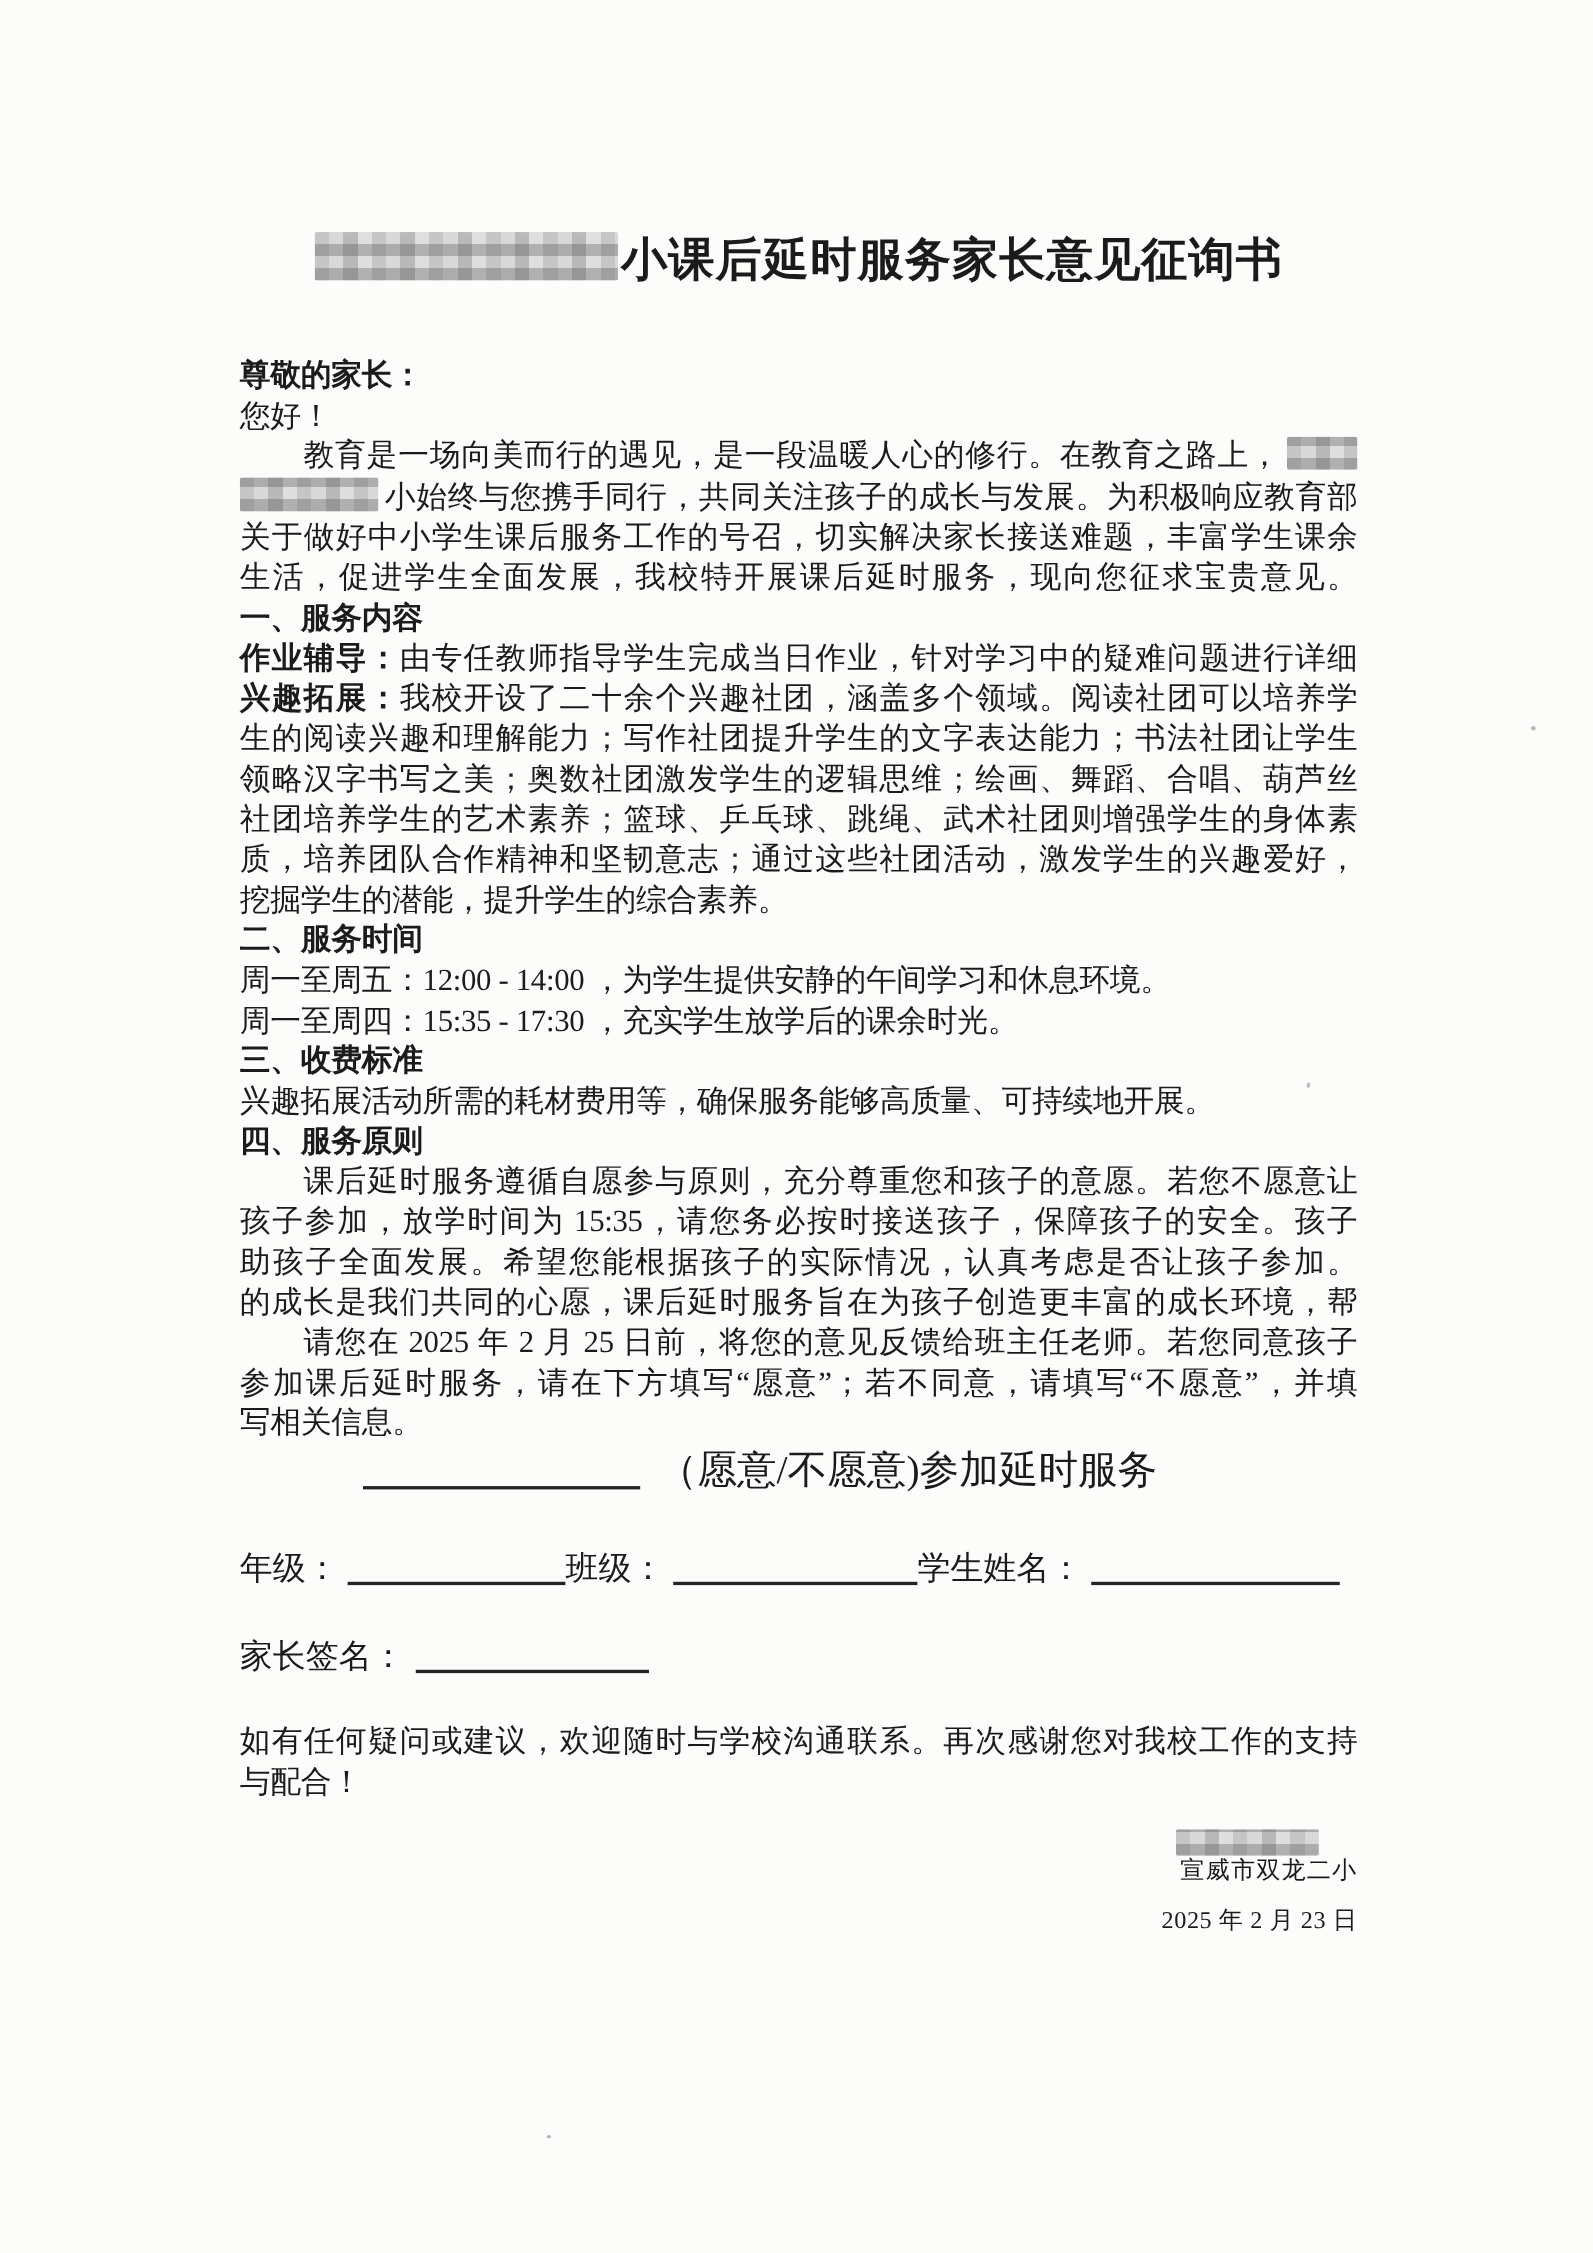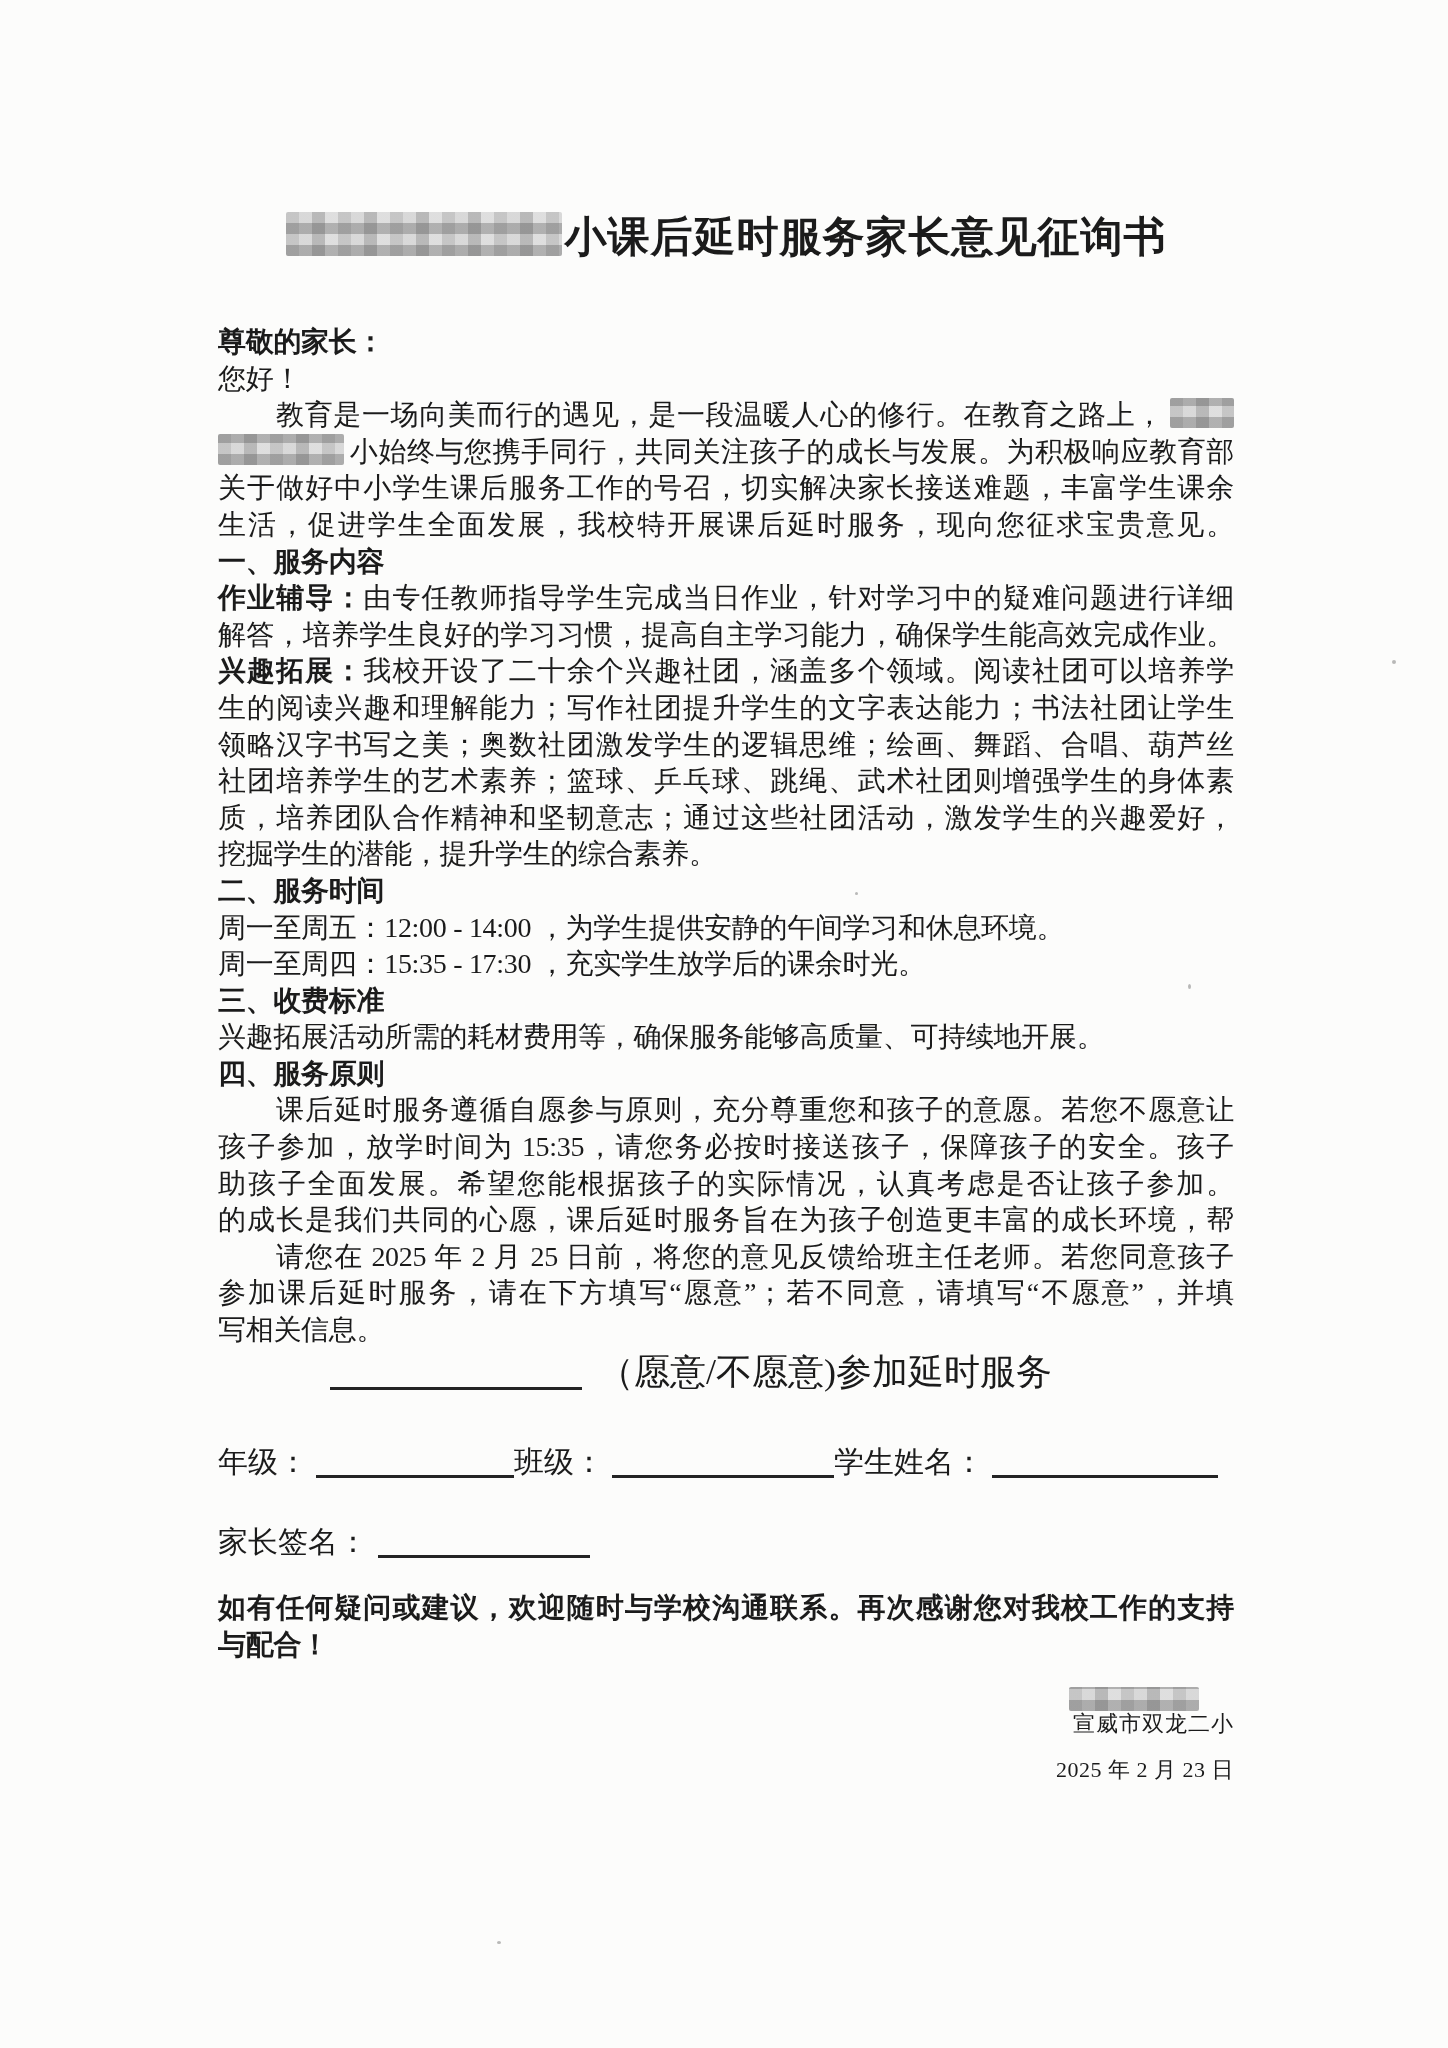--- a/index.html
+++ b/index.html
@@ -42,21 +42,21 @@
   .fields{margin-top:44px;font-size:30px;line-height:46px;display:flex;}
   .field{white-space:nowrap;}
   .field .blank{margin-left:8px;}
   .blank-w1{width:198px;}
   .blank-w2{width:222px;}
   .blank-w3{width:226px;}
 
   .psig{margin-top:34px;font-size:30px;line-height:46px;font-family:Liberation Serif, serif;}
   .psig .blank{width:212px;margin-left:10px;}
 
-  .closing{margin-top:24px;font-weight:bold;}
+  .closing{margin-top:36px;}
   .closing .bline{font-size:28px;line-height:37px;}
 
   .signoff{margin-top:40px;text-align:right;font-size:22px;}
   .school-line{position:relative;display:inline-block;line-height:42px;letter-spacing:1px;}
   .school-blur{position:absolute;left:-4px;top:-16px;width:130px;height:24px;}
   .date-line{line-height:46px;margin-top:2px;letter-spacing:0.5px;}
 
   .speck{position:absolute;background:#8b8b8b;border-radius:50%;opacity:.6;}
 </style>
 </head>
@@ -69,21 +69,20 @@
 
     <div>
         <div class="bline bold"><span>尊敬的家长：</span></div>
         <div class="bline"><span>您好！</span></div>
         <div class="bline fill ind"><span>教育是一场向美而行的遇见，是一段温暖人心的修行。在教育之路上，</span><span class="px px-end"></span></div>
         <div class="bline fill"><span class="px px-line"></span><span>小始终与您携手同行，共同关注孩子的成长与发展。为积极响应教育部</span></div>
         <div class="bline fill"><span>关于做好中小学生课后服务工作的号召，切实解决家长接送难题，丰富学生课余</span></div>
         <div class="bline fill"><span>生活，促进学生全面发展，我校特开展课后延时服务，现向您征求宝贵意见。</span></div>
         <div class="bline bold"><span>一、服务内容</span></div>
         <div class="bline fill"><b>作业辅导：</b><span>由专任教师指导学生完成当日作业，针对学习中的疑难问题进行详细</span></div>
-        <div class="bline fill"><span>解答，培养学生良好的学习习惯，提高自主学习能力，确保学生能高效完成作业。</span></div>
         <div class="bline fill"><b>兴趣拓展：</b><span>我校开设了二十余个兴趣社团，涵盖多个领域。阅读社团可以培养学</span></div>
         <div class="bline fill"><span>生的阅读兴趣和理解能力；写作社团提升学生的文字表达能力；书法社团让学生</span></div>
         <div class="bline fill"><span>领略汉字书写之美；奥数社团激发学生的逻辑思维；绘画、舞蹈、合唱、葫芦丝</span></div>
         <div class="bline fill"><span>社团培养学生的艺术素养；篮球、乒乓球、跳绳、武术社团则增强学生的身体素</span></div>
         <div class="bline fill"><span>质，培养团队合作精神和坚韧意志；通过这些社团活动，激发学生的兴趣爱好，</span></div>
         <div class="bline"><span>挖掘学生的潜能，提升学生的综合素养。</span></div>
         <div class="bline bold"><span>二、服务时间</span></div>
         <div class="bline"><span>周一至周五：12:00 - 14:00 ，为学生提供安静的午间学习和休息环境。</span></div>
         <div class="bline"><span>周一至周四：15:35 - 17:30 ，充实学生放学后的课余时光。</span></div>
         <div class="bline bold"><span>三、收费标准</span></div>

